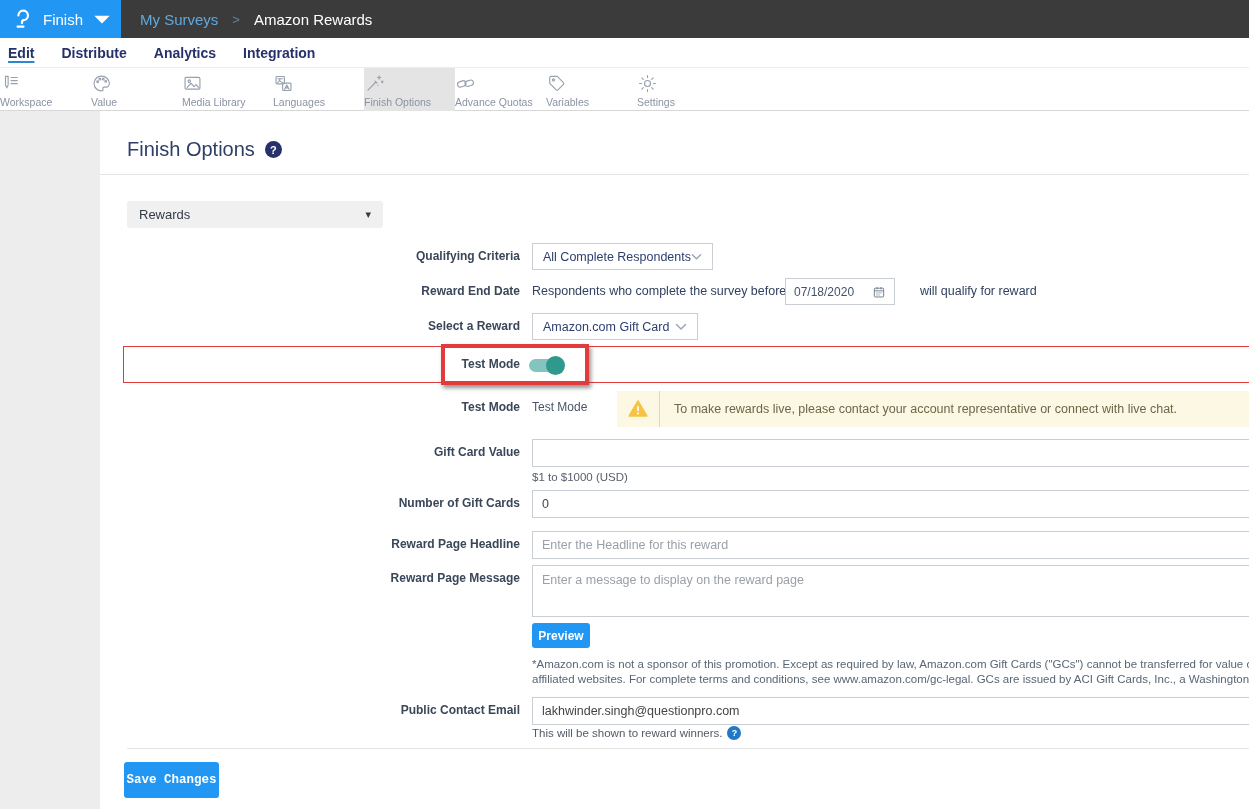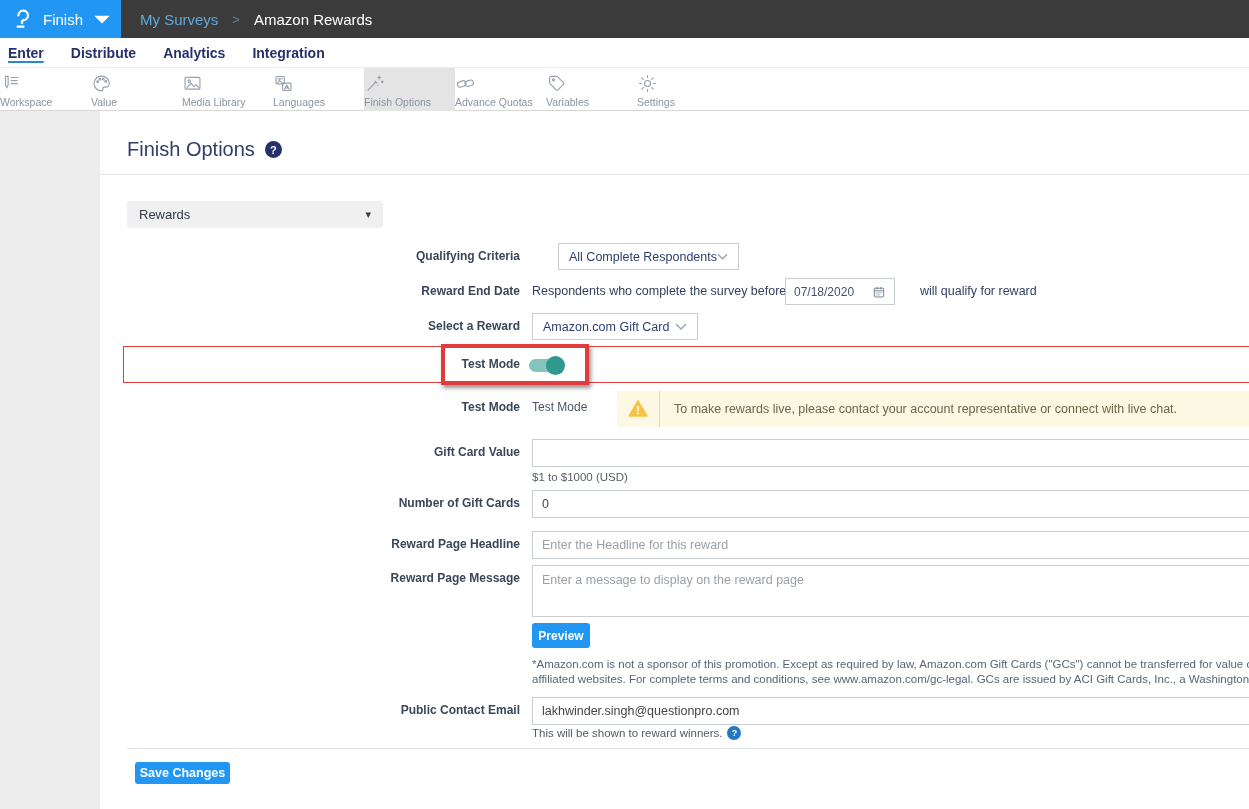--- a/index.html
+++ b/index.html
@@ -109,21 +109,21 @@
   }
   .warn-icon { margin-left:10px; width:22px; height:22px; flex:0 0 auto; }
   .warn-sep { width:1px; height:36px; background:#e9dc8a; margin-left:10px; }
   .warn-text { margin-left:14px; font-size:12.5px; color:#6e6649; white-space:nowrap; }
   
   .btn-blue {
     position:absolute; background:#2196f3; color:#fff; border:none; border-radius:3px;
     font-family:"Liberation Sans", sans-serif; font-weight:700; cursor:pointer;
   }
   #preview-btn { left:532px; top:623px; width:58px; height:25px; font-size:12px; }
-  #save-btn { left:135px; top:762px; width:95px; height:22px; font-size:12.5px; }
+  #save-btn { left:124px; top:762px; width:95px; height:36px; font-size:12.5px;font-family:Liberation Mono, monospace; }
   
   .legal { position:absolute; left:532px; top:657px; width:730px; overflow:hidden; }
   .legal div { font-size:11.5px; color:#596673; line-height:15px; white-space:nowrap; }
   .email-helper { position:absolute; left:532px; top:726px; display:flex; align-items:center; gap:5px; }
   .email-helper span.t { font-size:11.5px; color:#515b68; }
   .help-badge-sm {
     width:14px; height:14px; border-radius:50%; background:#2178c4; color:#fff;
     font-size:9px; font-weight:700; display:flex; align-items:center; justify-content:center; cursor:pointer;
   }
 </style>
@@ -146,21 +146,21 @@
       </span>
     </div>
     <div class="breadcrumb">
       <span class="crumb-parent">My Surveys</span>
       <span class="crumb-sep">&gt;</span>
       <span class="crumb-current">Amazon Rewards</span>
     </div>
   </div>
 
   <div class="navrow">
-    <span class="nav-item active">Enter</span>
+    <span class="nav-item active">Edit</span>
     <span class="nav-item">Distribute</span>
     <span class="nav-item">Analytics</span>
     <span class="nav-item">Integration</span>
   </div>
 
   <div class="toolbar">
     <div class="tb-item">
       <svg viewBox="0 0 24 24">
         <path d="M6.3 3.8h3v10l-1.5 3.2-1.5-3.2z"></path>
           <path d="M12.6 5.2h7.2M12.6 8.7h7.2M12.6 12.2h7.2"></path>
@@ -233,21 +233,21 @@
     <span class="help-badge">?</span>
   </div>
   <div class="divider" id="divider-top"></div>
 
   <div class="rewards-dd">
     <span class="dd-text">Rewards</span>
     <span class="dd-caret">▾</span>
   </div>
 
   <span class="form-label" style="top:243px;">Qualifying Criteria</span>
-  <div class="sel" style="left:532px; top:243px; width:181px;margin-left:26px;">
+  <div class="sel" style="left:532px; top:243px; width:181px;">
     <span class="sel-text">All Complete Respondents</span>
     <svg width="12" height="8" viewBox="0 0 12 8">
         <path d="M1.5 1.5L6 6l4.5-4.5" fill="none" stroke="#9aa6b4" stroke-width="1.5" stroke-linecap="round"></path>
       </svg>
   </div>
 
   <span class="form-label" style="top:278px;">Reward End Date</span>
   <span class="form-text" style="left:532px; top:278px;">Respondents who complete the survey before</span>
   <div class="date-box">
     <span class="date-text">07/18/2020</span>

